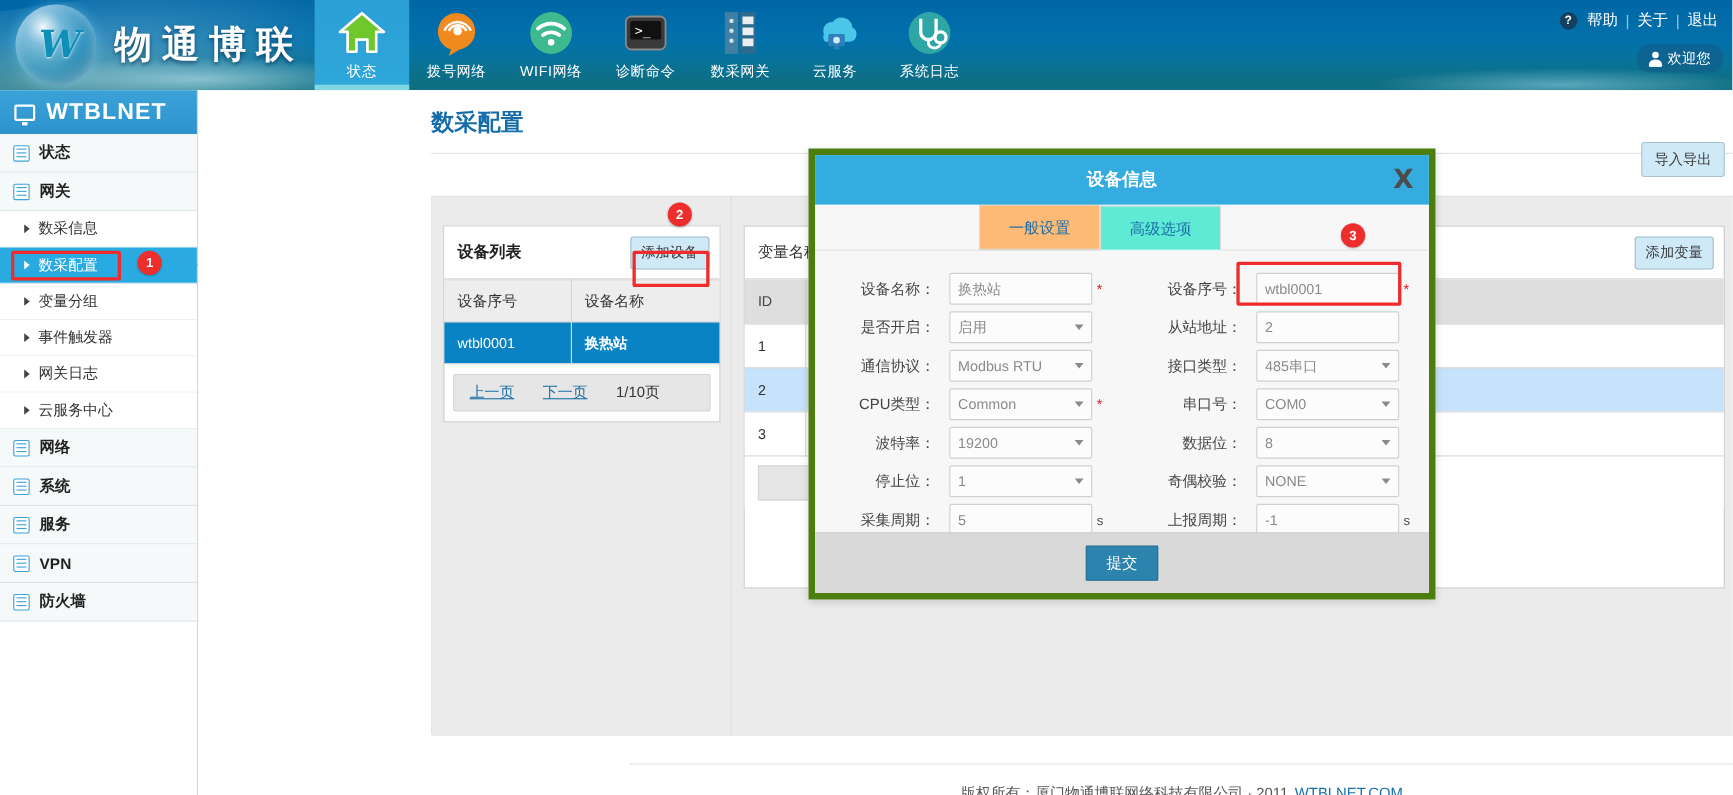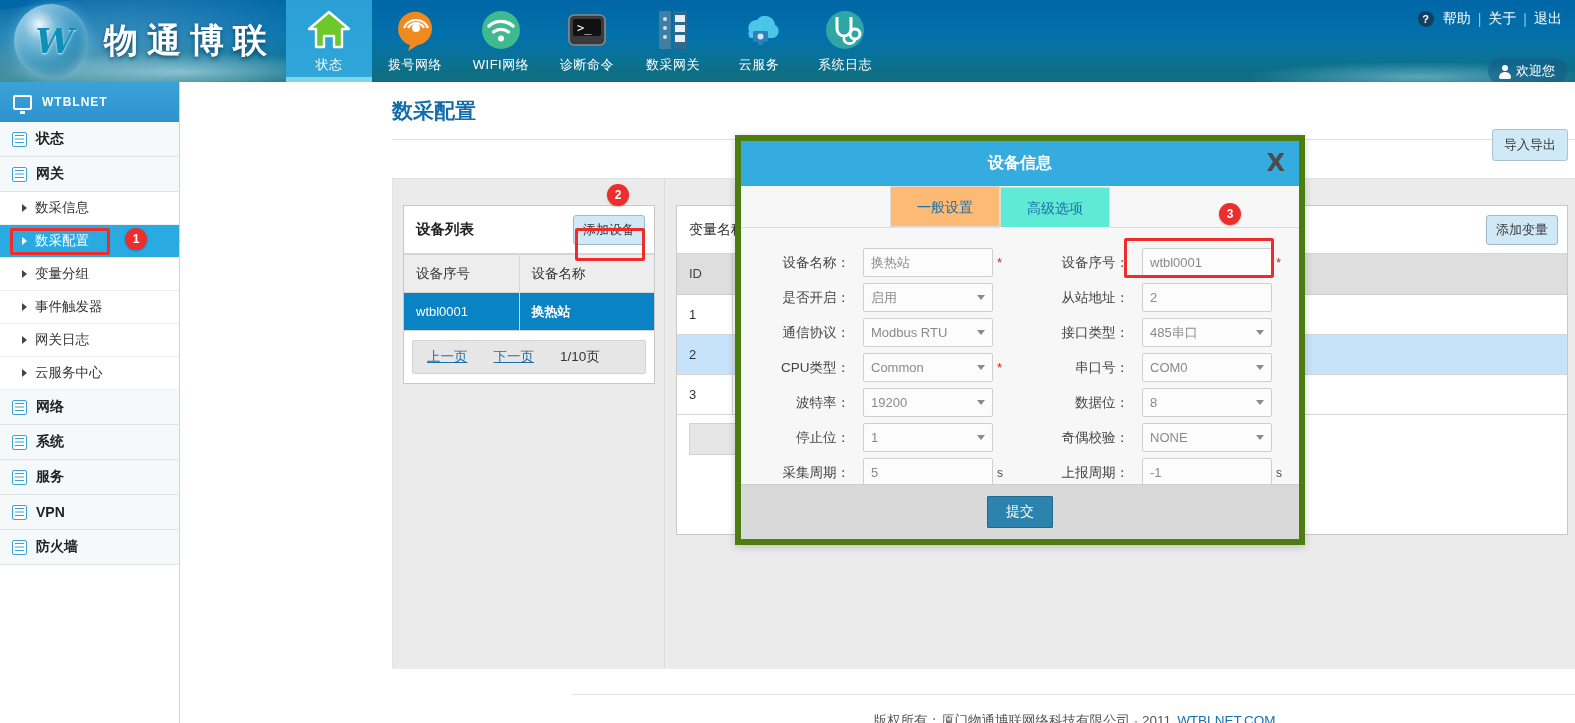--- a/index.html
+++ b/index.html
@@ -75,41 +75,41 @@
   .topright .sep { color: #8dc6e3; margin: 0 2px; }
   .qmark {
     display: inline-block; width: 16px; height: 16px; border-radius: 50%;
     background: #13405e; color: #fff; font-size: 11px; font-weight: bold;
     text-align: center; line-height: 16px; margin-right: 4px;
   }
   .welcome {
     position: absolute; right: 8px; top: 40px;
     background: rgba(20,90,135,0.55); border-radius: 14px;
     padding: 4px 12px 4px 10px; display: flex; align-items: center;
-    color: #fff; font-size: 13px; margin-top: 18px;
+    color: #fff; font-size: 13px;
   }
   .welcome .person {
     width: 13px; height: 13px; margin-right: 5px; position: relative; flex: none;
   }
   .welcome .person::before {
     content:""; position:absolute; left:4px; top:0; width:6px; height:6px; border-radius:50%; background:#fff;
   }
   .welcome .person::after {
     content:""; position:absolute; left:1px; top:7px; width:12px; height:7px; border-radius: 6px 6px 2px 2px; background:#fff;
   }
 
   
   .sidebar {
     position: absolute; left: 0; top: 82px; width: 180px; height: 641px;
     background: #ffffff; border-right: 1px solid #cfd6da;
   }
   .sb-head {
     height: 40px; background: linear-gradient(180deg,#3ba2d8 0%, #2e93cd 100%);
     display: flex; align-items: center; padding-left: 13px; color: #fff;
-    font-weight: bold; font-size: 12px; letter-spacing: 1px;
+    font-weight: bold; font-size: 21px; letter-spacing: 1px;
   }
   .monitor-icon {
     width: 19px; height: 15px; border: 2px solid #ffffff; border-radius: 2px;
     position: relative; margin-right: 10px; flex: none;
   }
   .monitor-icon::after {
     content: ""; position: absolute; left: 5px; top: 14px; width: 5px; height: 3px; background: #fff;
   }
   .sb-major {
     height: 35px; display: flex; align-items: center; padding-left: 12px;

